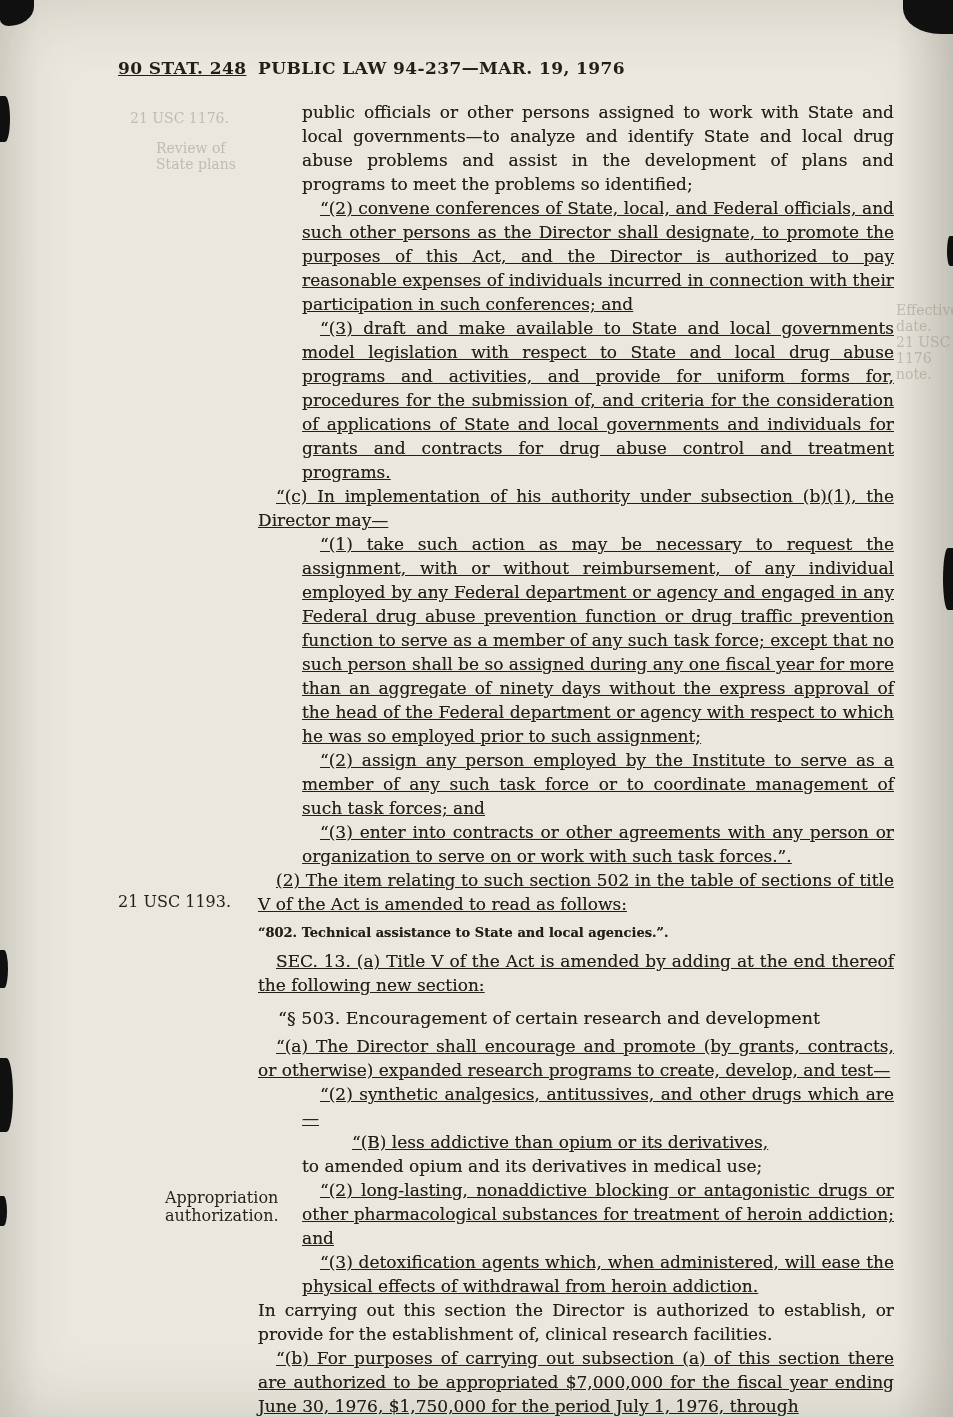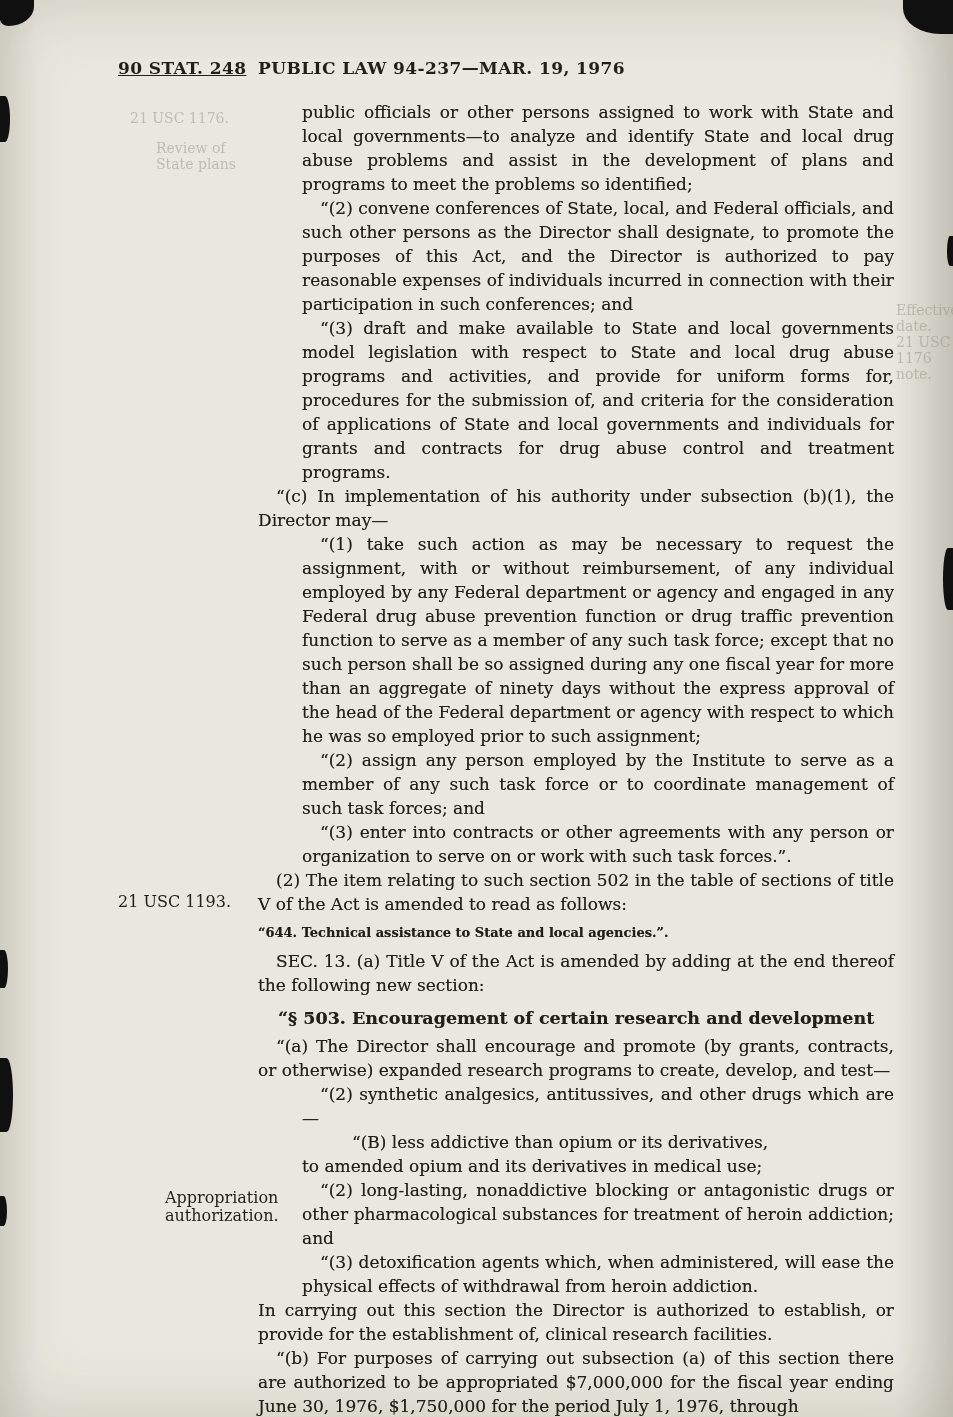--- a/index.html
+++ b/index.html
@@ -59,28 +59,28 @@
     position:absolute;left:258px;top:100px;width:636px;
   }
   .content p{
     margin:0;
     font-size:17px;line-height:24px;
     text-align:justify;
     text-shadow:0 0 .4px rgba(30,27,18,.55);
   }
   .lvl1{margin-left:44px !important;}
   .lvl2{margin-left:76px !important;}
-  .ind{text-indent:18px;}
+  .ind{text-indent:18px;text-decoration:underline;}
   .small-line{
     font-size:13px !important;line-height:17px !important;
     font-weight:bold;margin:8px 0 8px 0 !important;
     text-align:left !important;
   }
   .heading{
-    font-weight:bold;margin:9px 0 4px 20px !important;
+    font-weight:normal;margin:9px 0 4px 20px !important;
     font-size:17.5px !important;text-align:right;
   }
 </style>
 </head>
 <body>
 
 <div class="page">
 
   <div class="artifact a1"></div>
   <div class="artifact a2"></div>
@@ -103,21 +103,21 @@
 
   <div class="content">
     <p class="lvl1">public officials or other persons assigned to work with State and local governments—to analyze and identify State and local drug abuse problems and assist in the development of plans and programs to meet the problems so identified;</p>
     <p class="lvl1 ind">“(2) convene conferences of State, local, and Federal officials, and such other persons as the Director shall designate, to promote the purposes of this Act, and the Director is authorized to pay reasonable expenses of individuals incurred in connection with their participation in such conferences; and</p>
     <p class="lvl1 ind">“(3) draft and make available to State and local governments model legislation with respect to State and local drug abuse programs and activities, and provide for uniform forms for, procedures for the submission of, and criteria for the consideration of applications of State and local governments and individuals for grants and contracts for drug abuse control and treatment programs.</p>
     <p class="ind">“(c) In implementation of his authority under subsection (b)(1), the Director may—</p>
     <p class="lvl1 ind">“(1) take such action as may be necessary to request the assignment, with or without reimbursement, of any individual employed by any Federal department or agency and engaged in any Federal drug abuse prevention function or drug traffic prevention function to serve as a member of any such task force; except that no such person shall be so assigned during any one fiscal year for more than an aggregate of ninety days without the express approval of the head of the Federal department or agency with respect to which he was so employed prior to such assignment;</p>
     <p class="lvl1 ind">“(2) assign any person employed by the Institute to serve as a member of any such task force or to coordinate management of such task forces; and</p>
     <p class="lvl1 ind">“(3) enter into contracts or other agreements with any person or organization to serve on or work with such task forces.”.</p>
     <p class="ind">(2) The item relating to such section 502 in the table of sections of title V of the Act is amended to read as follows:</p>
-    <p class="small-line">“644. Technical assistance to State and local agencies.”.</p>
+    <p class="small-line">“802. Technical assistance to State and local agencies.”.</p>
     <p class="ind">SEC. 13. (a) Title V of the Act is amended by adding at the end thereof the following new section:</p>
     <p class="heading">“§ 503. Encouragement of certain research and development</p>
     <p class="ind">“(a) The Director shall encourage and promote (by grants, contracts, or otherwise) expanded research programs to create, develop, and test—</p>
     <p class="lvl1 ind">“(2) synthetic analgesics, antitussives, and other drugs which are—</p>
     <p class="lvl2 ind">“(B) less addictive than opium or its derivatives,</p>
     <p class="lvl1">to amended opium and its derivatives in medical use;</p>
     <p class="lvl1 ind">“(2) long-lasting, nonaddictive blocking or antagonistic drugs or other pharmacological substances for treatment of heroin addiction; and</p>
     <p class="lvl1 ind">“(3) detoxification agents which, when administered, will ease the physical effects of withdrawal from heroin addiction.</p>
     <p class="">In carrying out this section the Director is authorized to establish, or provide for the establishment of, clinical research facilities.</p>
     <p class="ind">“(b) For purposes of carrying out subsection (a) of this section there are authorized to be appropriated $7,000,000 for the fiscal year ending June 30, 1976, $1,750,000 for the period July 1, 1976, through</p>

